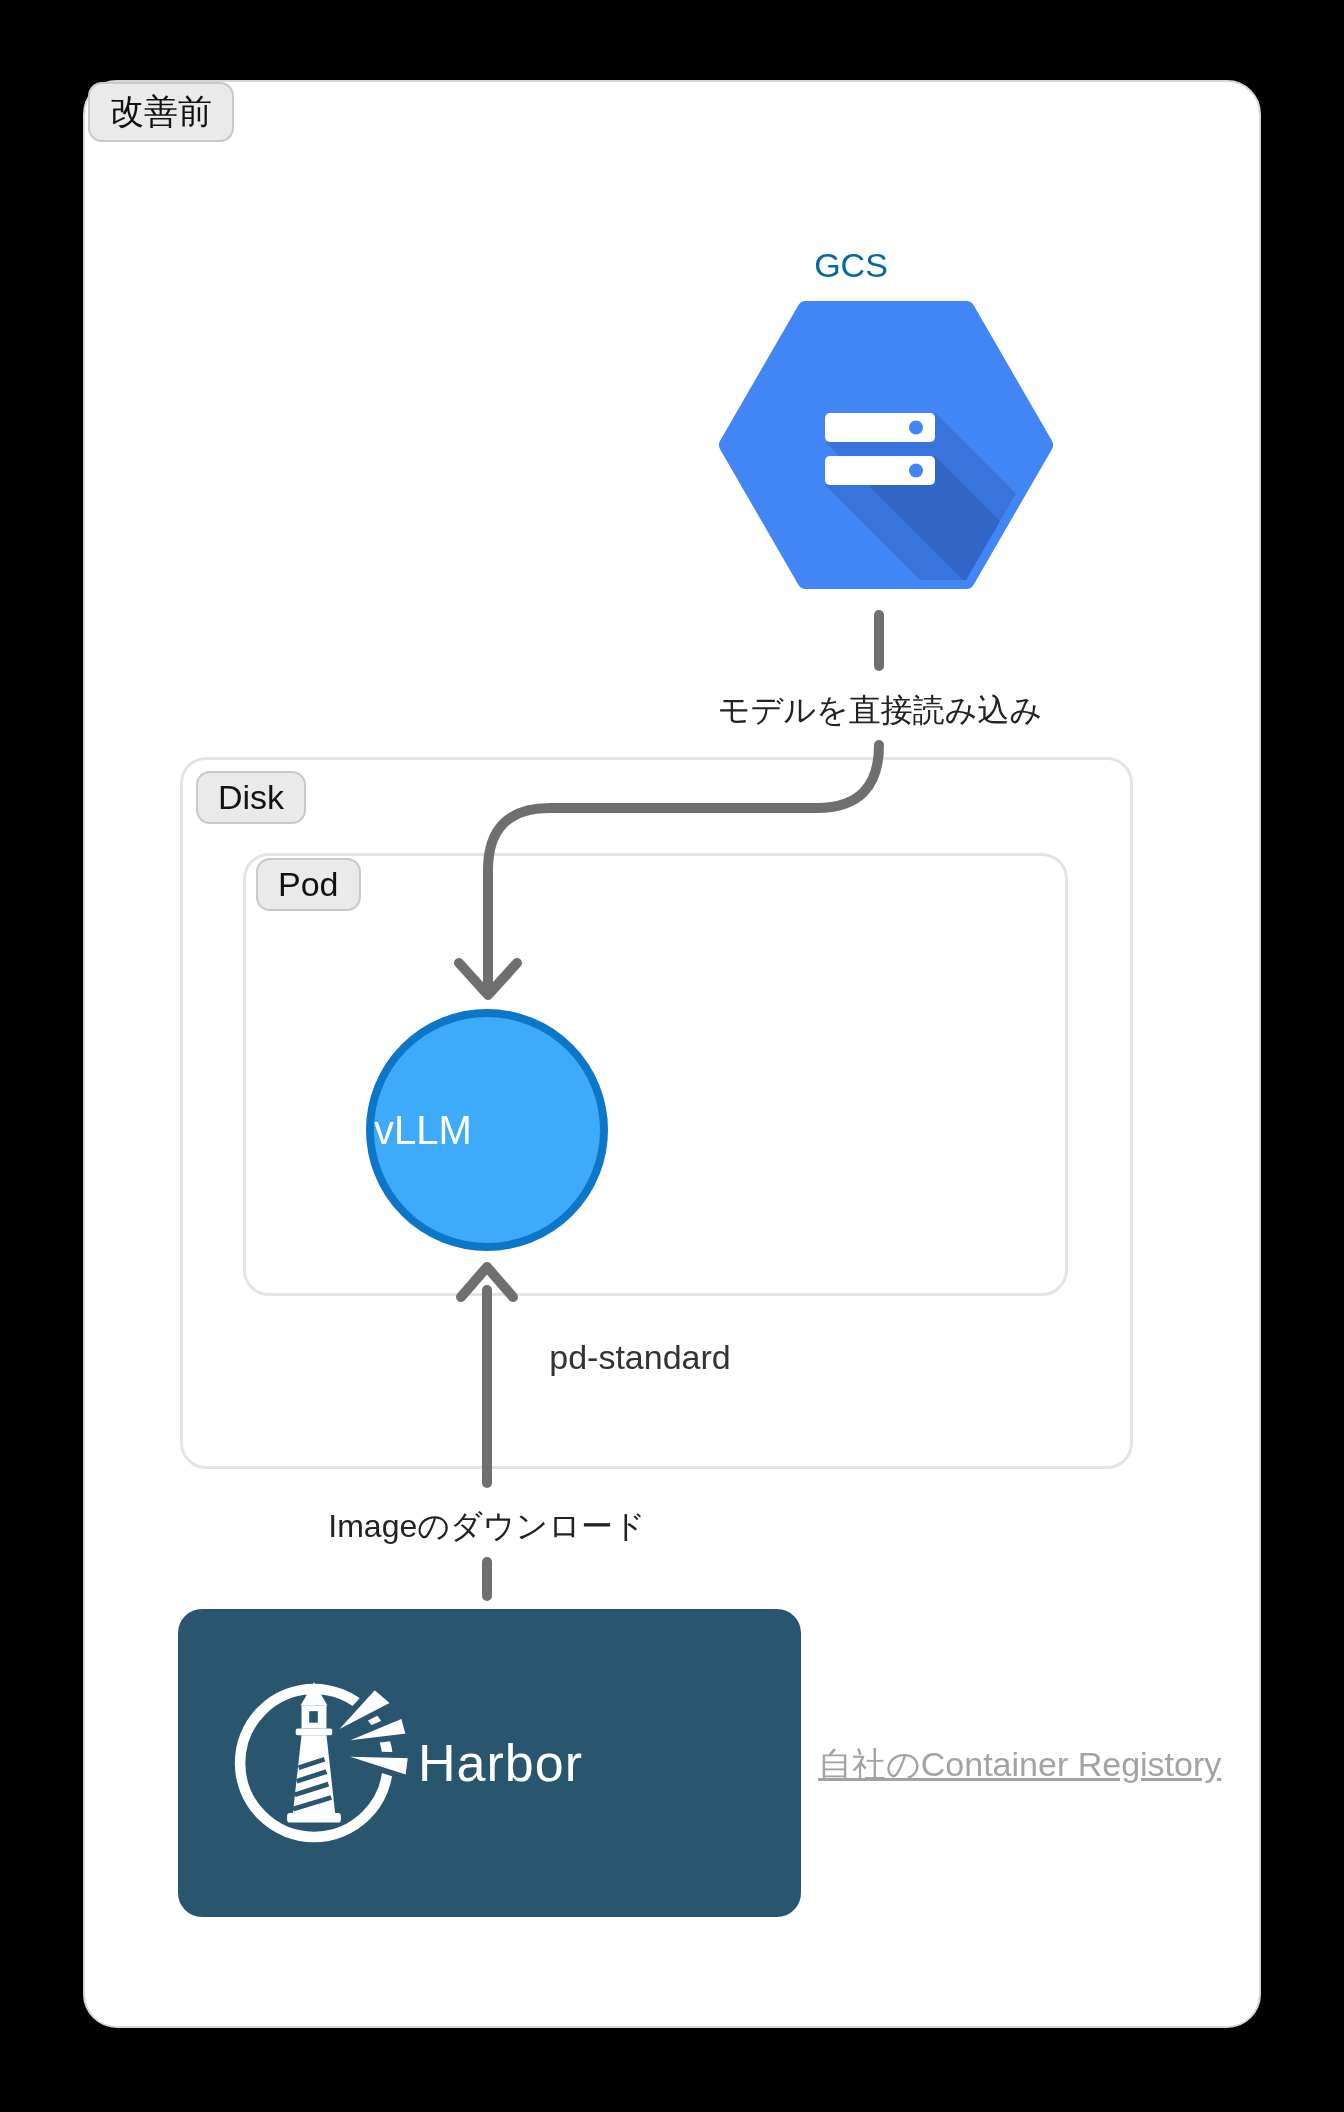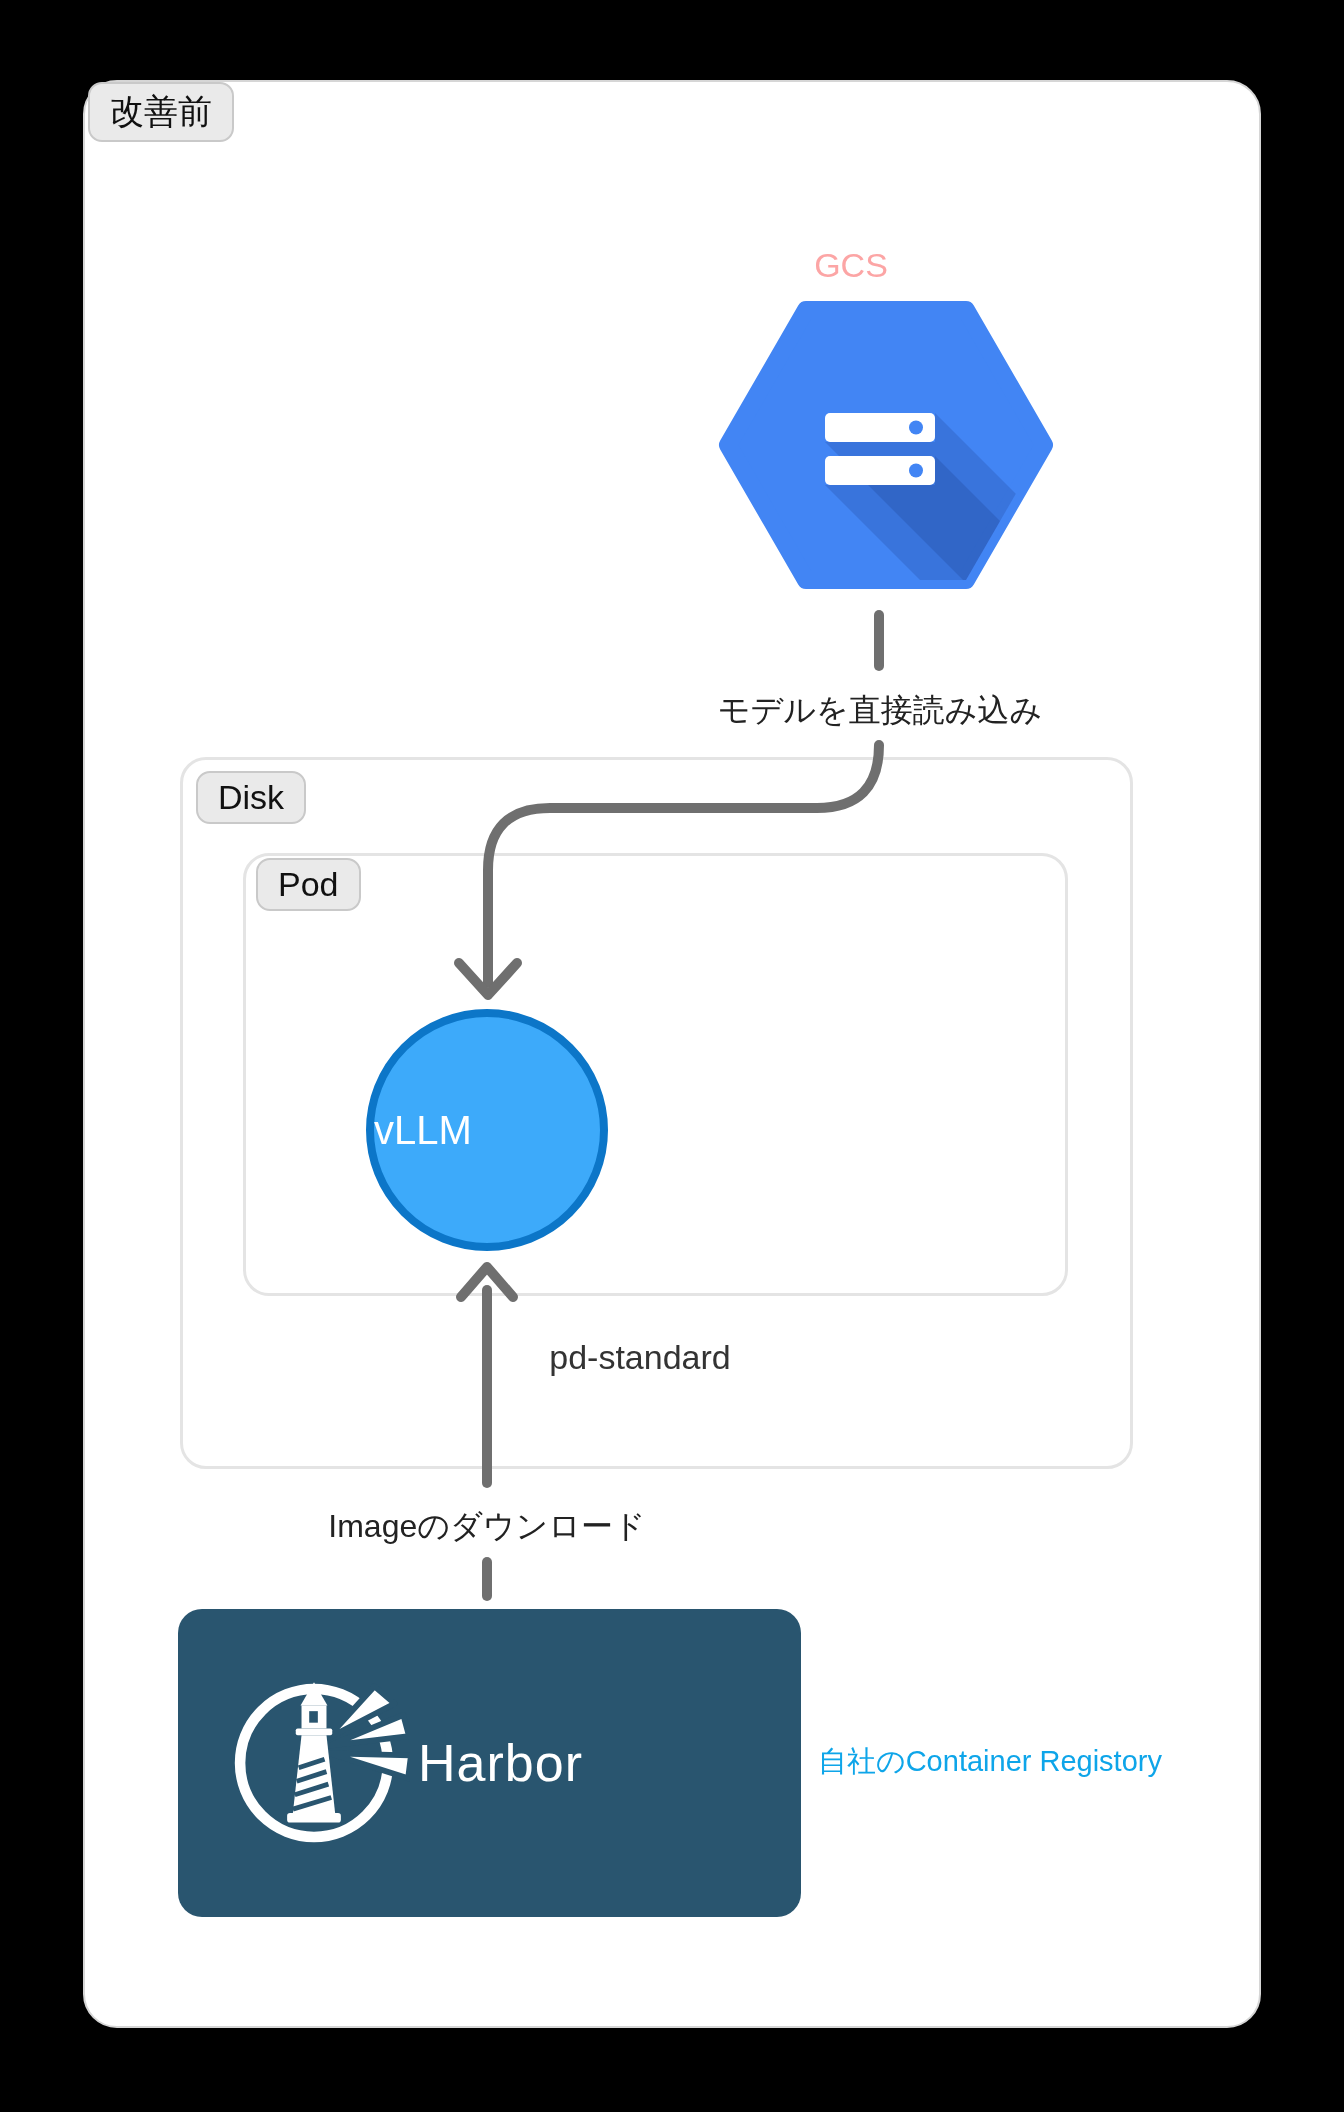--- a/index.html
+++ b/index.html
@@ -5,34 +5,34 @@
   html,body{margin:0;padding:0;background:#000;}
   .canvas{position:relative;width:1344px;height:2112px;background:#000;overflow:hidden;
           font-family:"Liberation Sans",sans-serif;padding-left:40px;}
   .card{position:absolute;left:83px;top:80px;width:1178px;height:1948px;
         background:#ffffff;border:2px solid #d6d6d6;border-radius:34px;box-sizing:border-box;}
   .tag{position:absolute;display:inline-flex;align-items:center;justify-content:center;
        background:#eaeaea;border:2px solid #c9c9c9;border-radius:14px;
        padding:5px 20px;font-size:34px;color:#111;white-space:nowrap;z-index:4;}
   .frame{position:absolute;border:3px solid #e4e4e4;border-radius:26px;box-sizing:border-box;z-index:1;background:transparent;}
   .label{position:absolute;color:#222;font-size:32px;font-weight:500;text-align:center;z-index:6;white-space:nowrap;}
-  .gcs-label{left:786px;top:246px;width:130px;font-weight:400;font-size:34px;color:#fca5a5;}
+  .gcs-label{left:786px;top:246px;width:130px;font-weight:400;font-size:34px;color:#0369a1;}
   .model-load-label{left:680px;top:689px;width:400px;}
   .image-dl-label{left:287px;top:1505px;width:400px;}
   .pd-standard-label{left:440px;top:1338px;width:400px;color:#333;font-weight:400;font-size:34px;}
   .vllm{position:absolute;left:366px;top:1009px;width:242px;height:242px;border-radius:50%;
         background:#3daafa;border:8px solid #0c76c8;box-sizing:border-box;z-index:3;
         display:flex;align-items:center;color:#fff;font-size:40px;}
   .gcs-hex{position:absolute;left:716px;top:298px;width:340px;height:294px;z-index:2;}
   .harbor-box{position:absolute;left:178px;top:1609px;width:623px;height:308px;background:#29556f;z-index:2;border-radius:24px;}
   .harbor-logo{position:absolute;left:40px;top:58px;width:192px;height:192px;}
   .harbor-word{position:absolute;left:240px;top:124px;width:200px;font-size:52px;color:#fff;
                letter-spacing:1px;font-weight:400;}
-  .harbor-caption{position:absolute;left:818px;top:1742px;width:440px;font-size:29px;color:#0ea5e9;
-                  font-weight:500;white-space:nowrap;z-index:6;}
+  .harbor-caption{position:absolute;left:818px;top:1742px;width:440px;font-size:34px;color:#a3a3a3;
+                  font-weight:500;white-space:nowrap;z-index:6;text-decoration:underline;}
   .arrows{position:absolute;left:0;top:0;width:1344px;height:2112px;z-index:5;pointer-events:none;}
 </style>
 </head>
 <body>
 
 <div class="canvas">
   <div class="card"></div>
 
   <div class="tag" style="left:88px;top:82px;">改善前</div>
 

